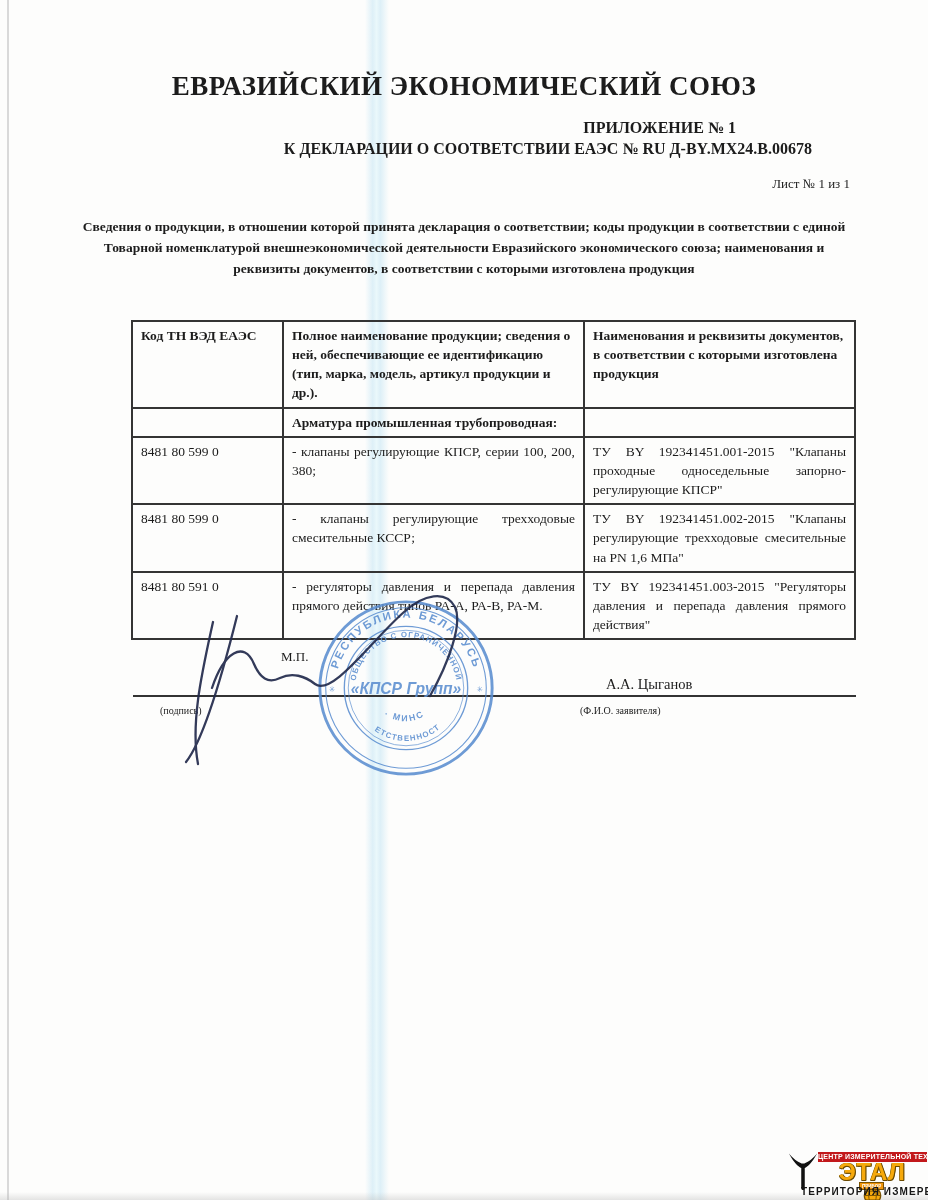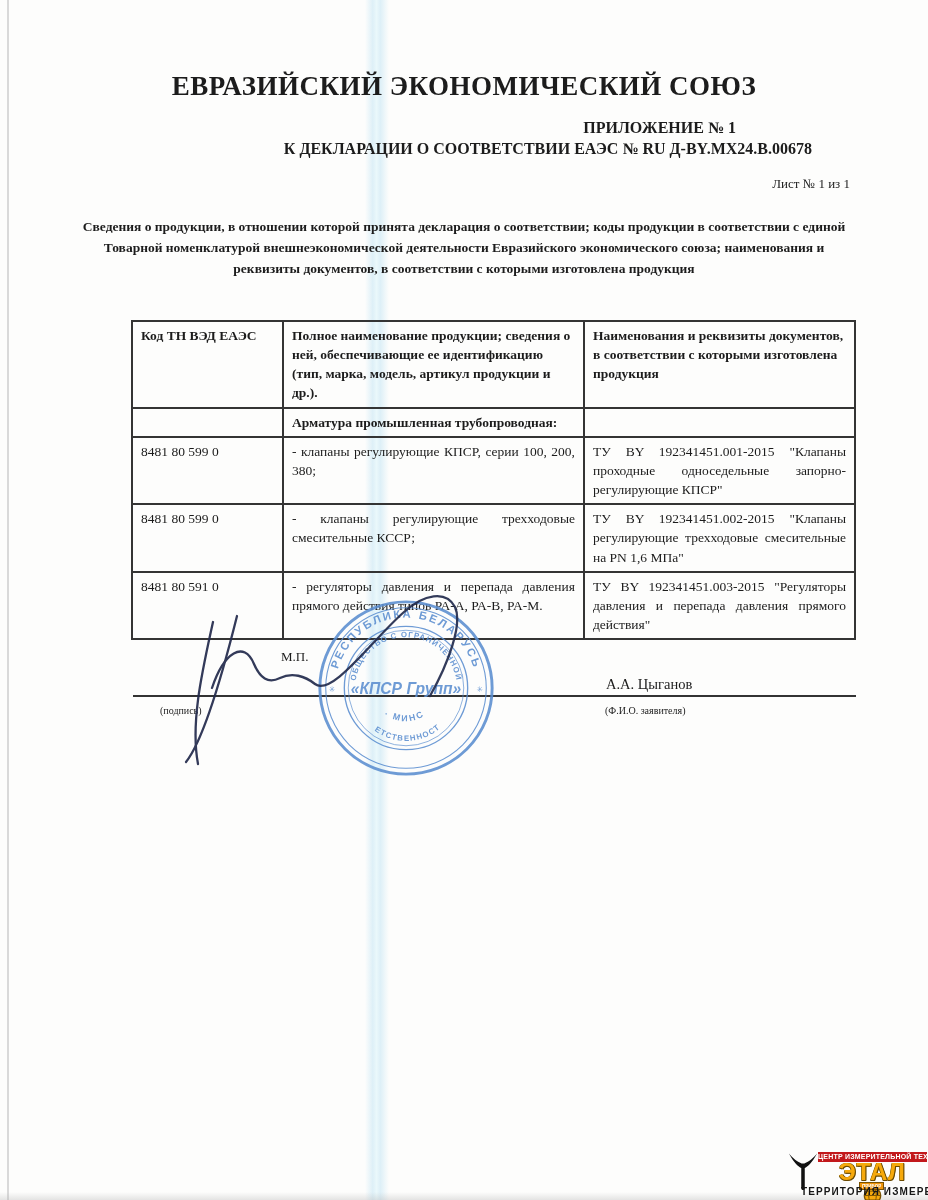--- a/index.html
+++ b/index.html
@@ -22,21 +22,21 @@
   table.products{position:absolute;left:131px;top:300px;width:723px;border-collapse:collapse;table-layout:fixed;margin-top:20px;}
   table.products th, table.products td{border:2px solid #343434;vertical-align:top;
      font-size:13.5px;line-height:1.42;padding:4px 8px 4px 8px;}
   table.products th{font-weight:bold;text-align:left;}
   th.just, td.just{text-align:justify;}
   .grp{font-weight:bold;}
 
   .sig-line{position:absolute;left:133px;top:695px;width:723px;border-top:2px solid #333;}
   .cap{position:absolute;font-size:10px;color:#222;margin-top:6px;}
   .cap-podpis{left:160px;top:699px;}
-  .cap-fio{left:605px;top:699px;}
+  .cap-fio{left:580px;top:699px;}
   .mp-label{position:absolute;left:281px;top:649px;font-size:13px;}
   .signer-name{position:absolute;left:606px;top:676px;font-size:14.5px;}
 
   .stamp{position:absolute;left:313px;top:595px;width:186px;height:186px;opacity:.88;}
   .ink{position:absolute;left:0;top:0;width:928px;height:1200px;pointer-events:none;}
 
   
   .logo{position:absolute;left:786px;top:1146px;width:141px;height:52px;font-family:"Liberation Sans","DejaVu Sans",sans-serif;}
   .logo-fork{position:absolute;left:2px;top:5px;width:30px;height:42px;}
   .logo-band{position:absolute;left:32px;top:6px;width:109px;height:10px;background:#c2181b;color:#fff;

